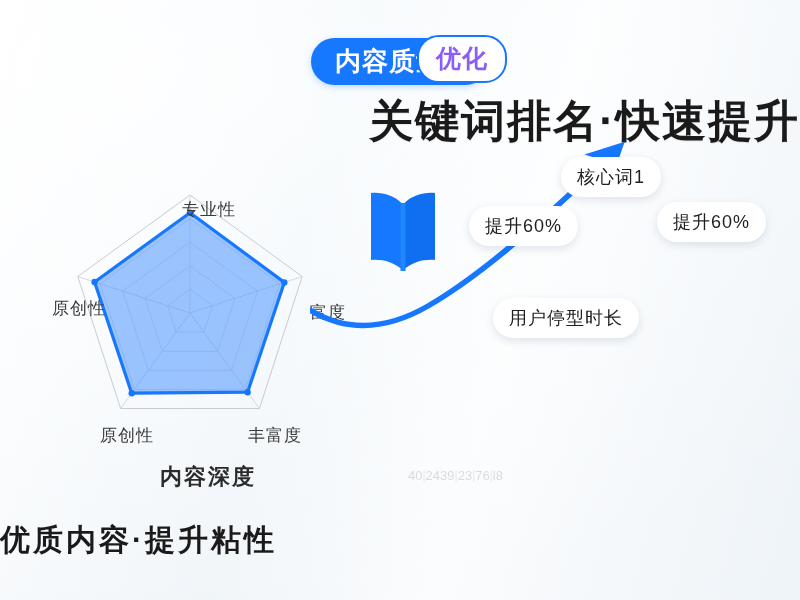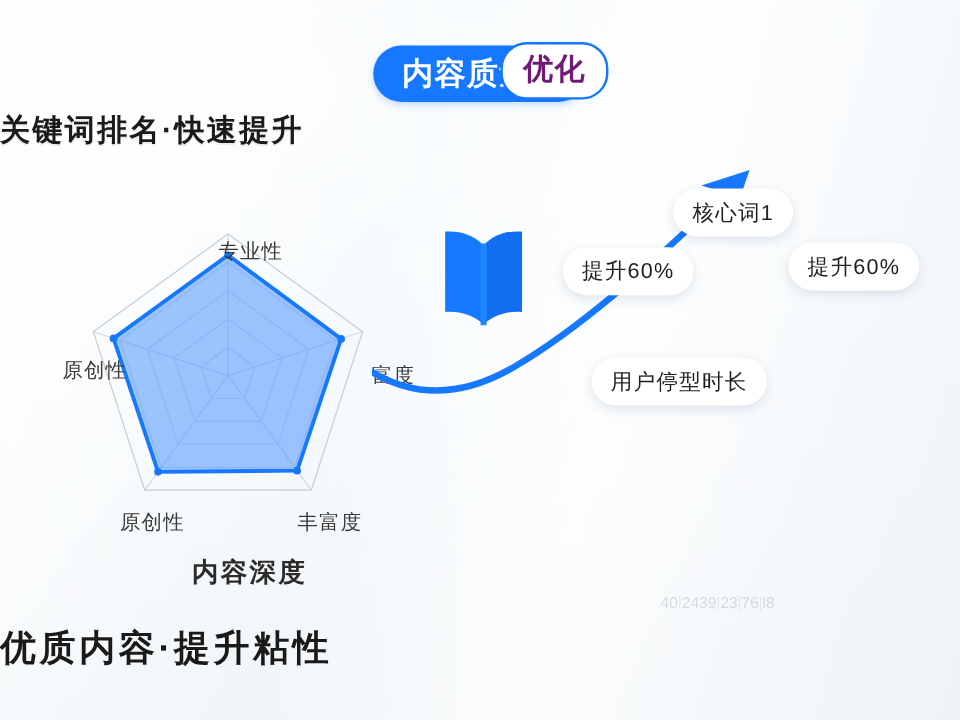--- a/index.html
+++ b/index.html
@@ -36,33 +36,33 @@
     line-height:1;
     padding:10px 46px 11px 24px;
     border-radius:24px;
     letter-spacing:1px;
     box-shadow:0 2px 6px rgba(22,119,255,.25);
     white-space:nowrap;
   }
   .badge-white{
     position:absolute;right:-18px;top:-3px;
     background:#ffffff;
-    color:#701a75;
+    color:#8b5cf6;
     font-size:25px;font-weight:bold;line-height:1;
     padding:9px 17px 10px 17px;
     border-radius:22px;
     border:2px solid #1677ff;
     white-space:nowrap;
   }
 
   
   .main-title{
-    position:absolute;left:0;right:16px;top:92px;
-    text-align:left;
-    font-size:25px;font-weight:bold;color:#1a1a1a;
+    position:absolute;left:0;right:0;top:92px;
+    text-align:right;
+    font-size:44px;font-weight:bold;color:#1a1a1a;
     letter-spacing:2px;
     text-shadow:0 1px 1px rgba(0,0,0,.08);
   }
   .bottom-title{
     position:absolute;left:0;right:0;top:520px;
     font-size:30px;font-weight:bold;color:#1a1a1a;
     letter-spacing:3px;
   }
   .sub-left{
     position:absolute;left:160px;top:462px;
@@ -85,22 +85,22 @@
     border-radius:20px;
     font-size:18px;color:#1f1f1f;
     padding:8px 16px;
     white-space:nowrap;
     box-shadow:0 3px 9px rgba(20,60,110,.13);
     letter-spacing:1px;
   }
 
   
   #ticks{
-    position:absolute;left:408px;top:490px;width:380px;height:24px;
-    display:flex;align-items:center;justify-content:center;
+    position:absolute;left:408px;top:463px;width:380px;height:24px;
+    display:flex;align-items:center;justify-content:flex-start;
     opacity:.30;
   }
   #ticks span{
     font-size:13px;color:#8b9299;font-family:"Liberation Sans",sans-serif;
   }
   #ticks .tickmark{color:#b4bbc2;font-size:12px;}
 
   
   #book{position:absolute;left:366px;top:184px;}
 </style>

